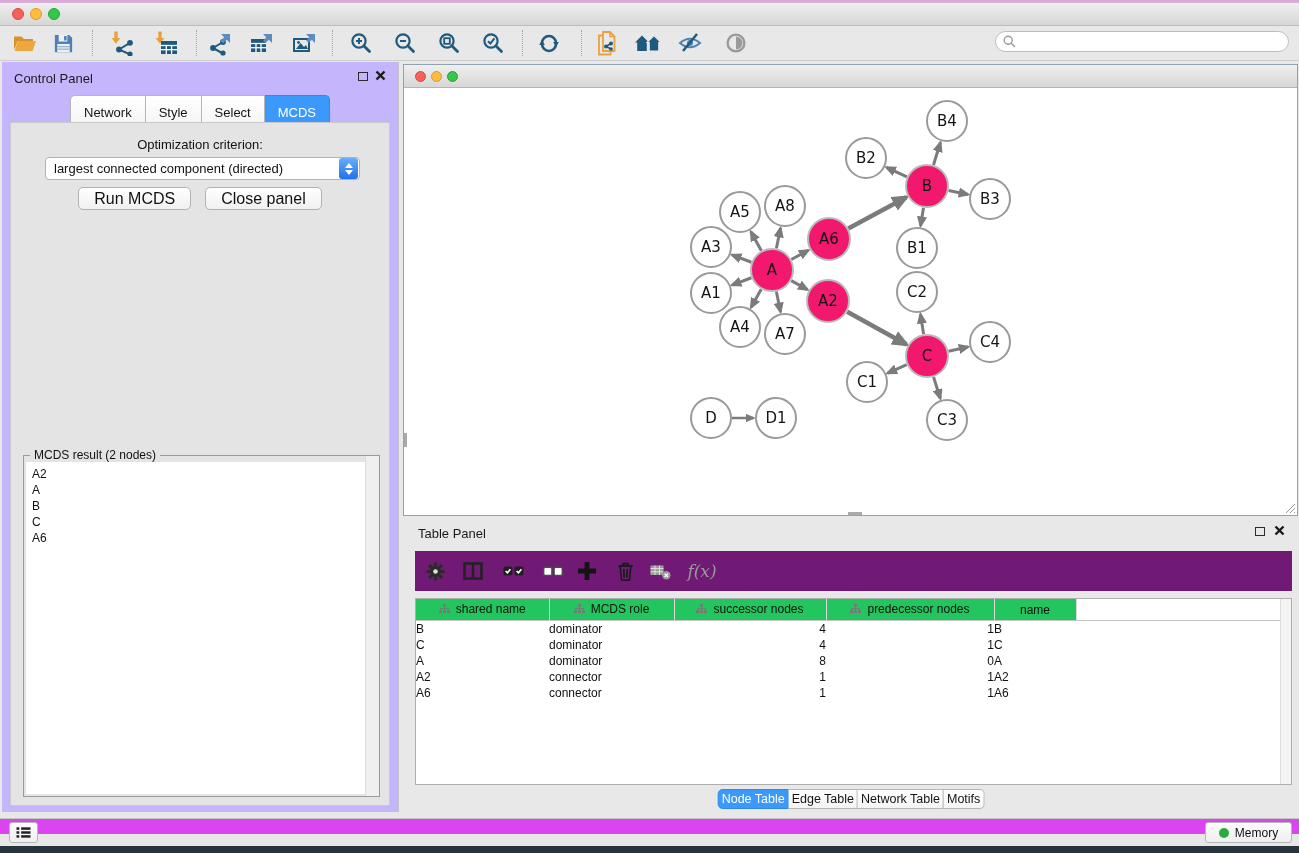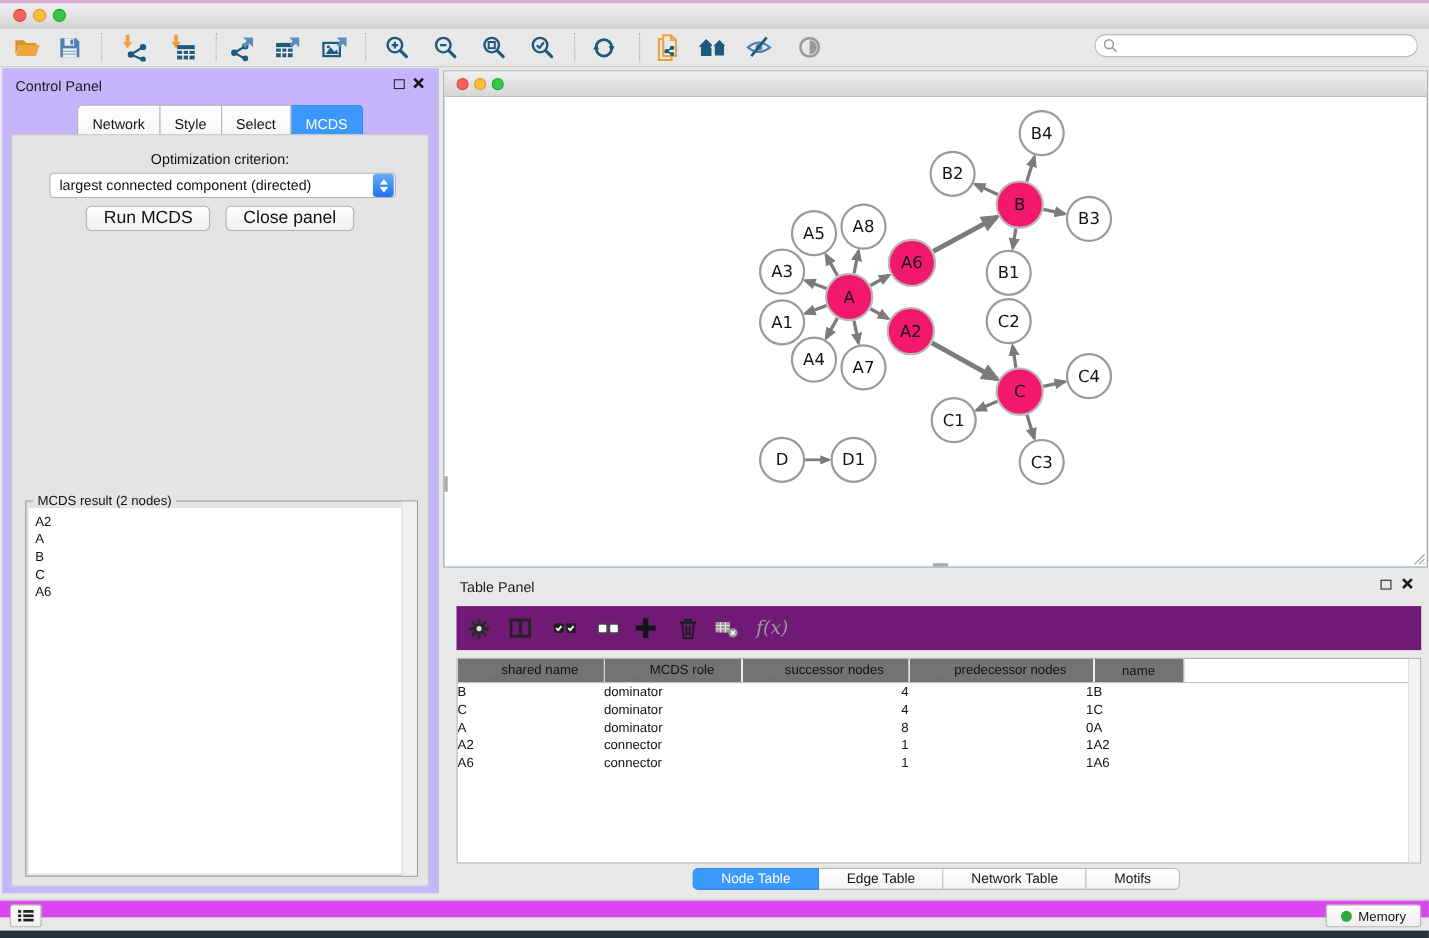--- a/index.html
+++ b/index.html
@@ -62,33 +62,33 @@
   .vmark{position:absolute;left:0;top:368px;width:3px;height:14px;background:#aaa}
   .hmark{position:absolute;left:444px;bottom:0;width:14px;height:3px;background:#aaa}
   .grip{position:absolute;right:1px;bottom:1px}
   
   .table-panel{position:absolute;left:403px;top:518px;width:896px;height:296px}
   .tp-toolbar{position:absolute;left:12px;right:7px;top:33px;height:40px;background:#701a75}
   .tpbtn{position:absolute;top:5px;width:30px;height:30px;display:flex;align-items:center;justify-content:center}
   .fx{font-family:"DejaVu Serif","Liberation Serif",serif;font-style:italic;font-size:17px;color:#9b9b9b}
   .tbl-wrap{position:absolute;left:12px;right:7px;top:80px;height:187px;background:#fff;border:1px solid #aeaeae;box-sizing:border-box;overflow:hidden}
   table.nodes{border-collapse:collapse;table-layout:fixed;width:877px;font-size:12px;color:#111}
-  table.nodes th{height:21px;background:#737373;border-bottom:1px solid #c4c4c4;border-right:1px solid #d9d9d9;
+  table.nodes th{height:21px;background:#22c55e;border-bottom:1px solid #c4c4c4;border-right:1px solid #d9d9d9;
                  font-weight:normal;font-size:12px;text-align:center;padding:0;white-space:nowrap;overflow:hidden}
   table.nodes th.filler{border-right:none;background:#fff;border-bottom:1px solid #c4c4c4}
   table.nodes td{height:16px;padding:0;white-space:nowrap;overflow:hidden}
   td.c0{padding-left:12px}
   td.c1{padding-left:7px}
   td.c2{text-align:right;padding-right:12px}
   td.c3{text-align:right;padding-right:15px}
   td.c4{padding-left:8px}
   .tree-ic{display:inline-block;vertical-align:-1px;margin-right:6px}
   .tbl-scroll{position:absolute;right:0;top:0;bottom:0;width:10px;background:#f4f4f4;border-left:1px solid #ddd}
   .tp-tabs{position:absolute;top:271px;left:50%;transform:translateX(-50%)}
-  .tp-tabs .seg{height:20px;font-size:12.5px;padding:0 25px}
+  .tp-tabs .seg{height:20px;font-size:12.5px;padding:0 3px}
   
   .statusbar{position:absolute;left:0;top:818px;width:1299px;height:16px;background:#d946ef;border-top:1px solid #c6c6c6;box-sizing:border-box}
   .sbtn{position:absolute;top:3px;height:21px;background:linear-gradient(#fdfdfd,#efefef);border:1px solid #b7b7b7;border-radius:3px;
         display:flex;align-items:center;justify-content:center;box-sizing:border-box}
   .mem-dot{width:10px;height:10px;border-radius:50%;background:#2caa3f;margin-right:6px}
   .mem-label{font-size:12px;color:#111}
 </style>
 </head>
 <body>
 

